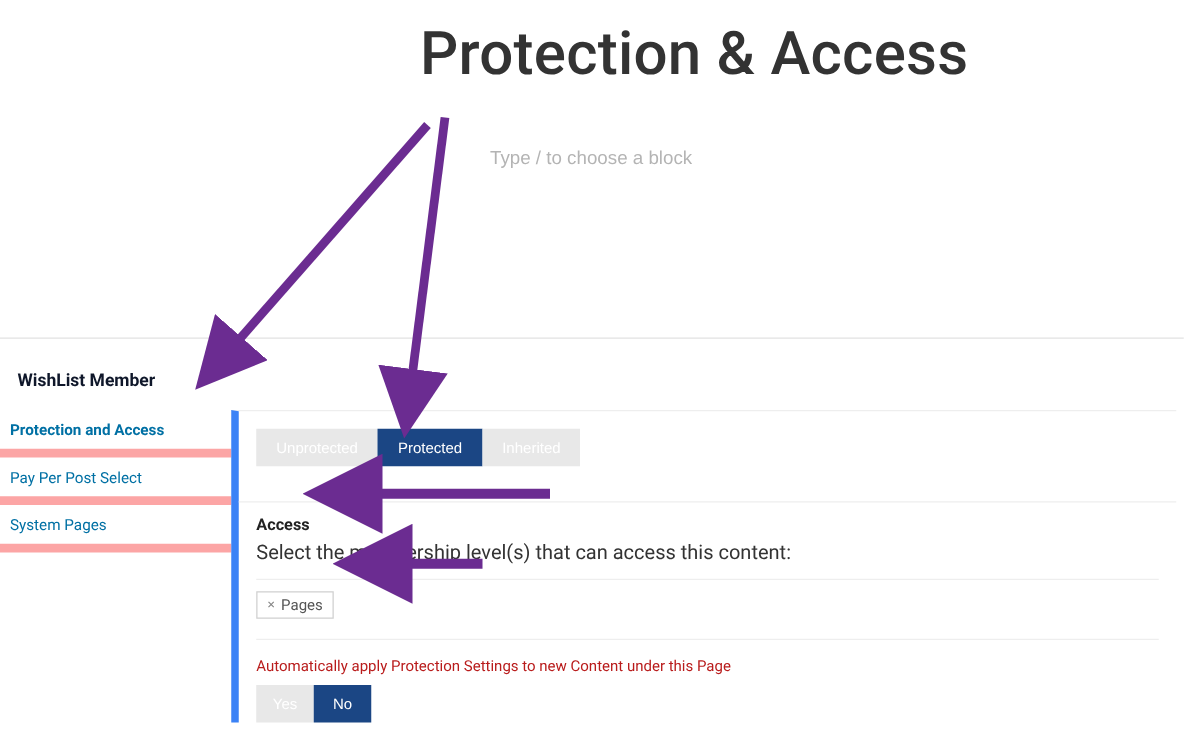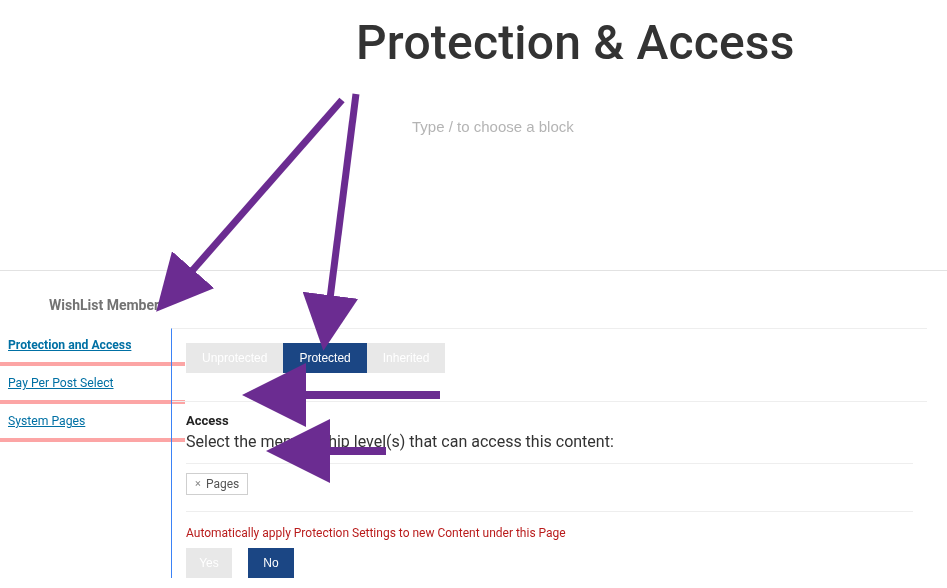--- a/index.html
+++ b/index.html
@@ -7,21 +7,20 @@
       font-family: -apple-system, BlinkMacSystemFont, "Segoe UI", Roboto, Arial, sans-serif;
       width: 947px;
       height: 588px;
       background: #fff;
       overflow: hidden;
       position: relative;
     }
     .top-area {
       height: 270px;
       position: relative;
-      margin-left: 20px;
     }
     .page-title {
       position: absolute;
       left: 336px;
       top: 14px;
       font-size: 48px;
       font-weight: 500;
       color: #333333;
       letter-spacing: 0.2px;
     }
@@ -40,51 +39,49 @@
       right: 0;
       height: 1px;
       background: #e2e2e2;
     }
     .sidebar-title {
       position: absolute;
       top: 297px;
       left: 14px;
       font-size: 14px;
       font-weight: 700;
-      color: #737373;
-      margin-left: 35px;
+      color: #0f172a;
     }
     .sidebar {
       position: absolute;
       top: 328px;
       left: 0;
       width: 185px;
     }
     .sidebar-item {
       height: 38px;
       display: flex;
       align-items: center;
       padding-left: 8px;
       font-size: 12.2px;
       color: #0070a4;
-      border-bottom: 4px solid #fca5a5;
-      cursor: pointer;
-      text-decoration: underline;
+      border-bottom: 7px solid #fca5a5;
+      cursor: pointer;
     }
     .sidebar-item.active {
       font-weight: 700;
       color: #0070a4;
       border-right: none;
     }
     .content-box {
       position: absolute;
       top: 328px;
-      left: 171px;
+      left: 185px;
       width: 756px;
-      border-left: 1px solid #3b82f6;
+      border-left: 6px solid #3b82f6;
       border-top: 1px solid #eeeeee;
     }
     .tabs-row {
       padding: 14px 0 0 14px;
       display: flex;
       gap: 0;
     }
     .tab {
       height: 30px;
       padding: 0 16px;
@@ -141,21 +138,20 @@
     .auto-section {
       padding: 14px 0 0 14px;
     }
     .auto-desc {
       font-size: 12px;
       color: #b91c1c;
       margin-bottom: 8px;
     }
     .yn-group {
       display: flex;
-      gap: 16px;
     }
     .yn-btn {
       height: 30px;
       width: 46px;
       display: flex;
       align-items: center;
       justify-content: center;
       font-size: 12px;
       border: none;
       cursor: pointer;

